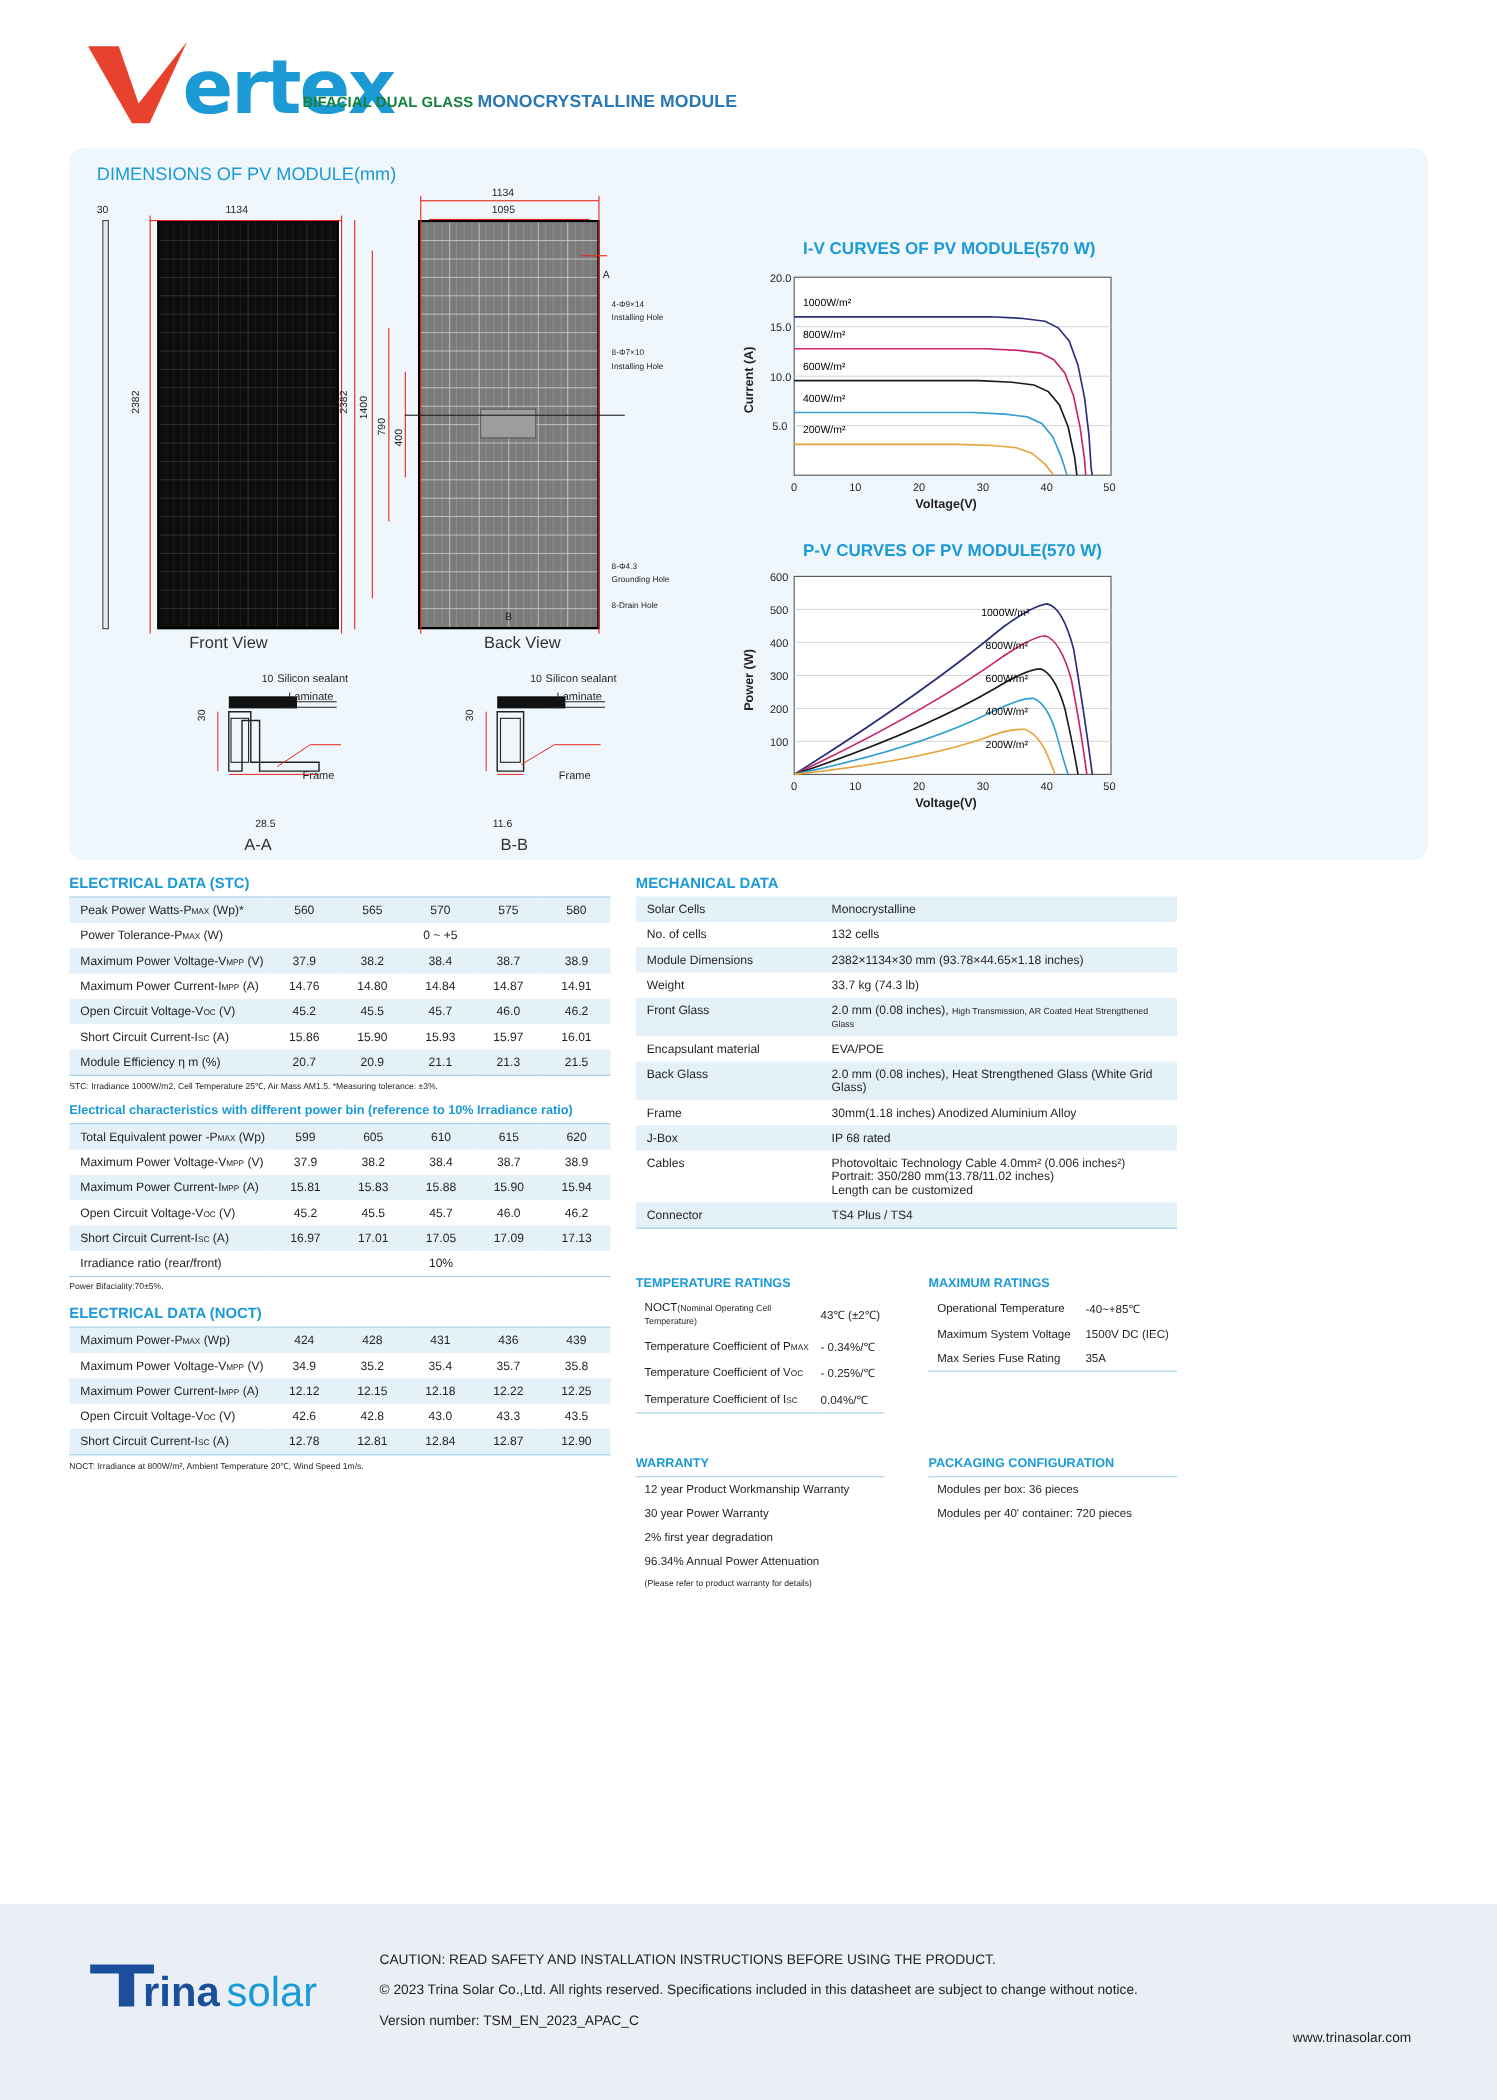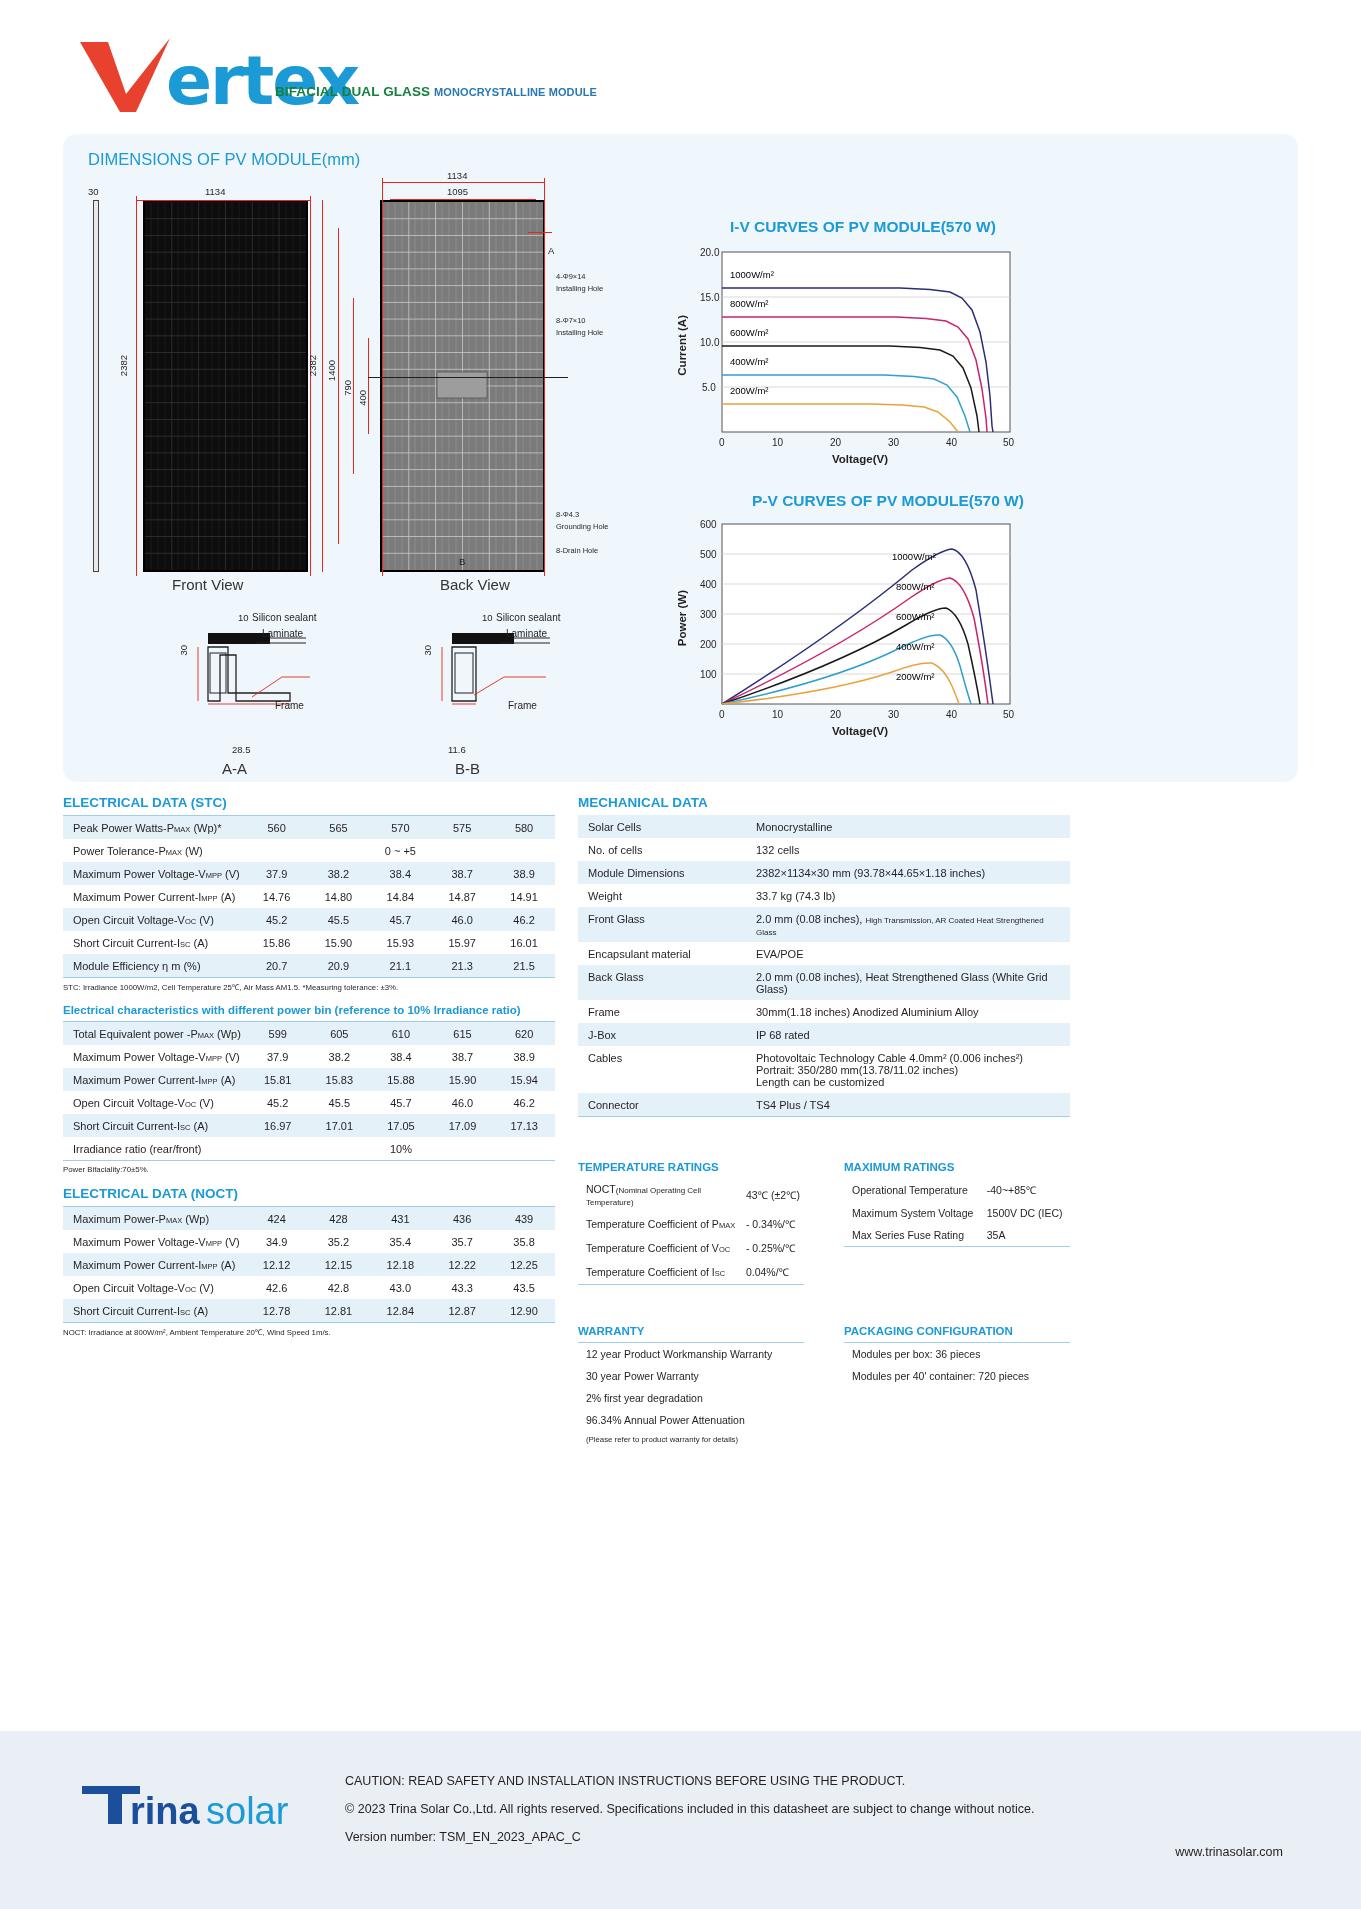--- a/index.html
+++ b/index.html
@@ -16,21 +16,21 @@
   .logo-wrap { position: absolute; left: 78px; top: 38px; display: flex; align-items: flex-end; }
   .logo-v { position: relative; width: 92px; height: 76px; }
   .logo-v svg { display: block; }
   .logo-ertex {
     font-size: 68px; font-weight: bold; color: #1b9ad6;
     letter-spacing: -2px; line-height: 66px; margin-left: -4px;
     font-family: "DejaVu Sans", sans-serif;
   }
   .subtitle { position: absolute; left: 275px; top: 84px; font-size: 13.5px; font-weight: bold; letter-spacing: .1px; }
   .sub-red { color: #15803d; }
-  .sub-blue { color: #2778b5; font-size: 11px; text-align: center; }
+  .sub-blue { color: #2778b5; font-size: 16px; text-align: center; }
 
   
   .panel {
     position: absolute; left: 63px; top: 134px;
     width: 1235px; height: 648px;
     background: #eff7fc; border-radius: 14px;
   }
   .panel-title {
     position: absolute; left: 88px; top: 150px;
     font-size: 16.5px; font-weight: normal; color: #1b9ad6;
@@ -339,21 +339,21 @@
         <text x="130" y="198">20</text>
       <text x="188" y="198">30</text>
         <text x="246" y="198">40</text>
         <text x="303" y="198">50</text>
     </g>
   </svg>
 </div>
 <div class="axis-label" style="left:676px; top:315px; writing-mode:vertical-rl; transform:rotate(180deg);">Current (A)</div>
 <div class="axis-label" style="left:832px; top:453px;">Voltage(V)</div>
 
-<div class="chart-title" style="left:752px; top:492px;text-align:right;">P-V CURVES OF PV MODULE(570 W)</div>
+<div class="chart-title" style="left:730px; top:492px;text-align:right;">P-V CURVES OF PV MODULE(570 W)</div>
 <div class="chart-box" style="left:700px; top:520px;">
   <svg width="330" height="215" viewBox="0 0 330 215">
     <rect x="22" y="4" width="288" height="180" fill="#fff" stroke="#555" stroke-width="1"></rect>
     <g stroke="#cfcfcf" stroke-width="0.8">
       <line x1="22" y1="34" x2="310" y2="34"></line>
         <line x1="22" y1="64" x2="310" y2="64"></line>
       <line x1="22" y1="94" x2="310" y2="94"></line>
         <line x1="22" y1="124" x2="310" y2="124"></line>
       <line x1="22" y1="154" x2="310" y2="154"></line>
     </g>

